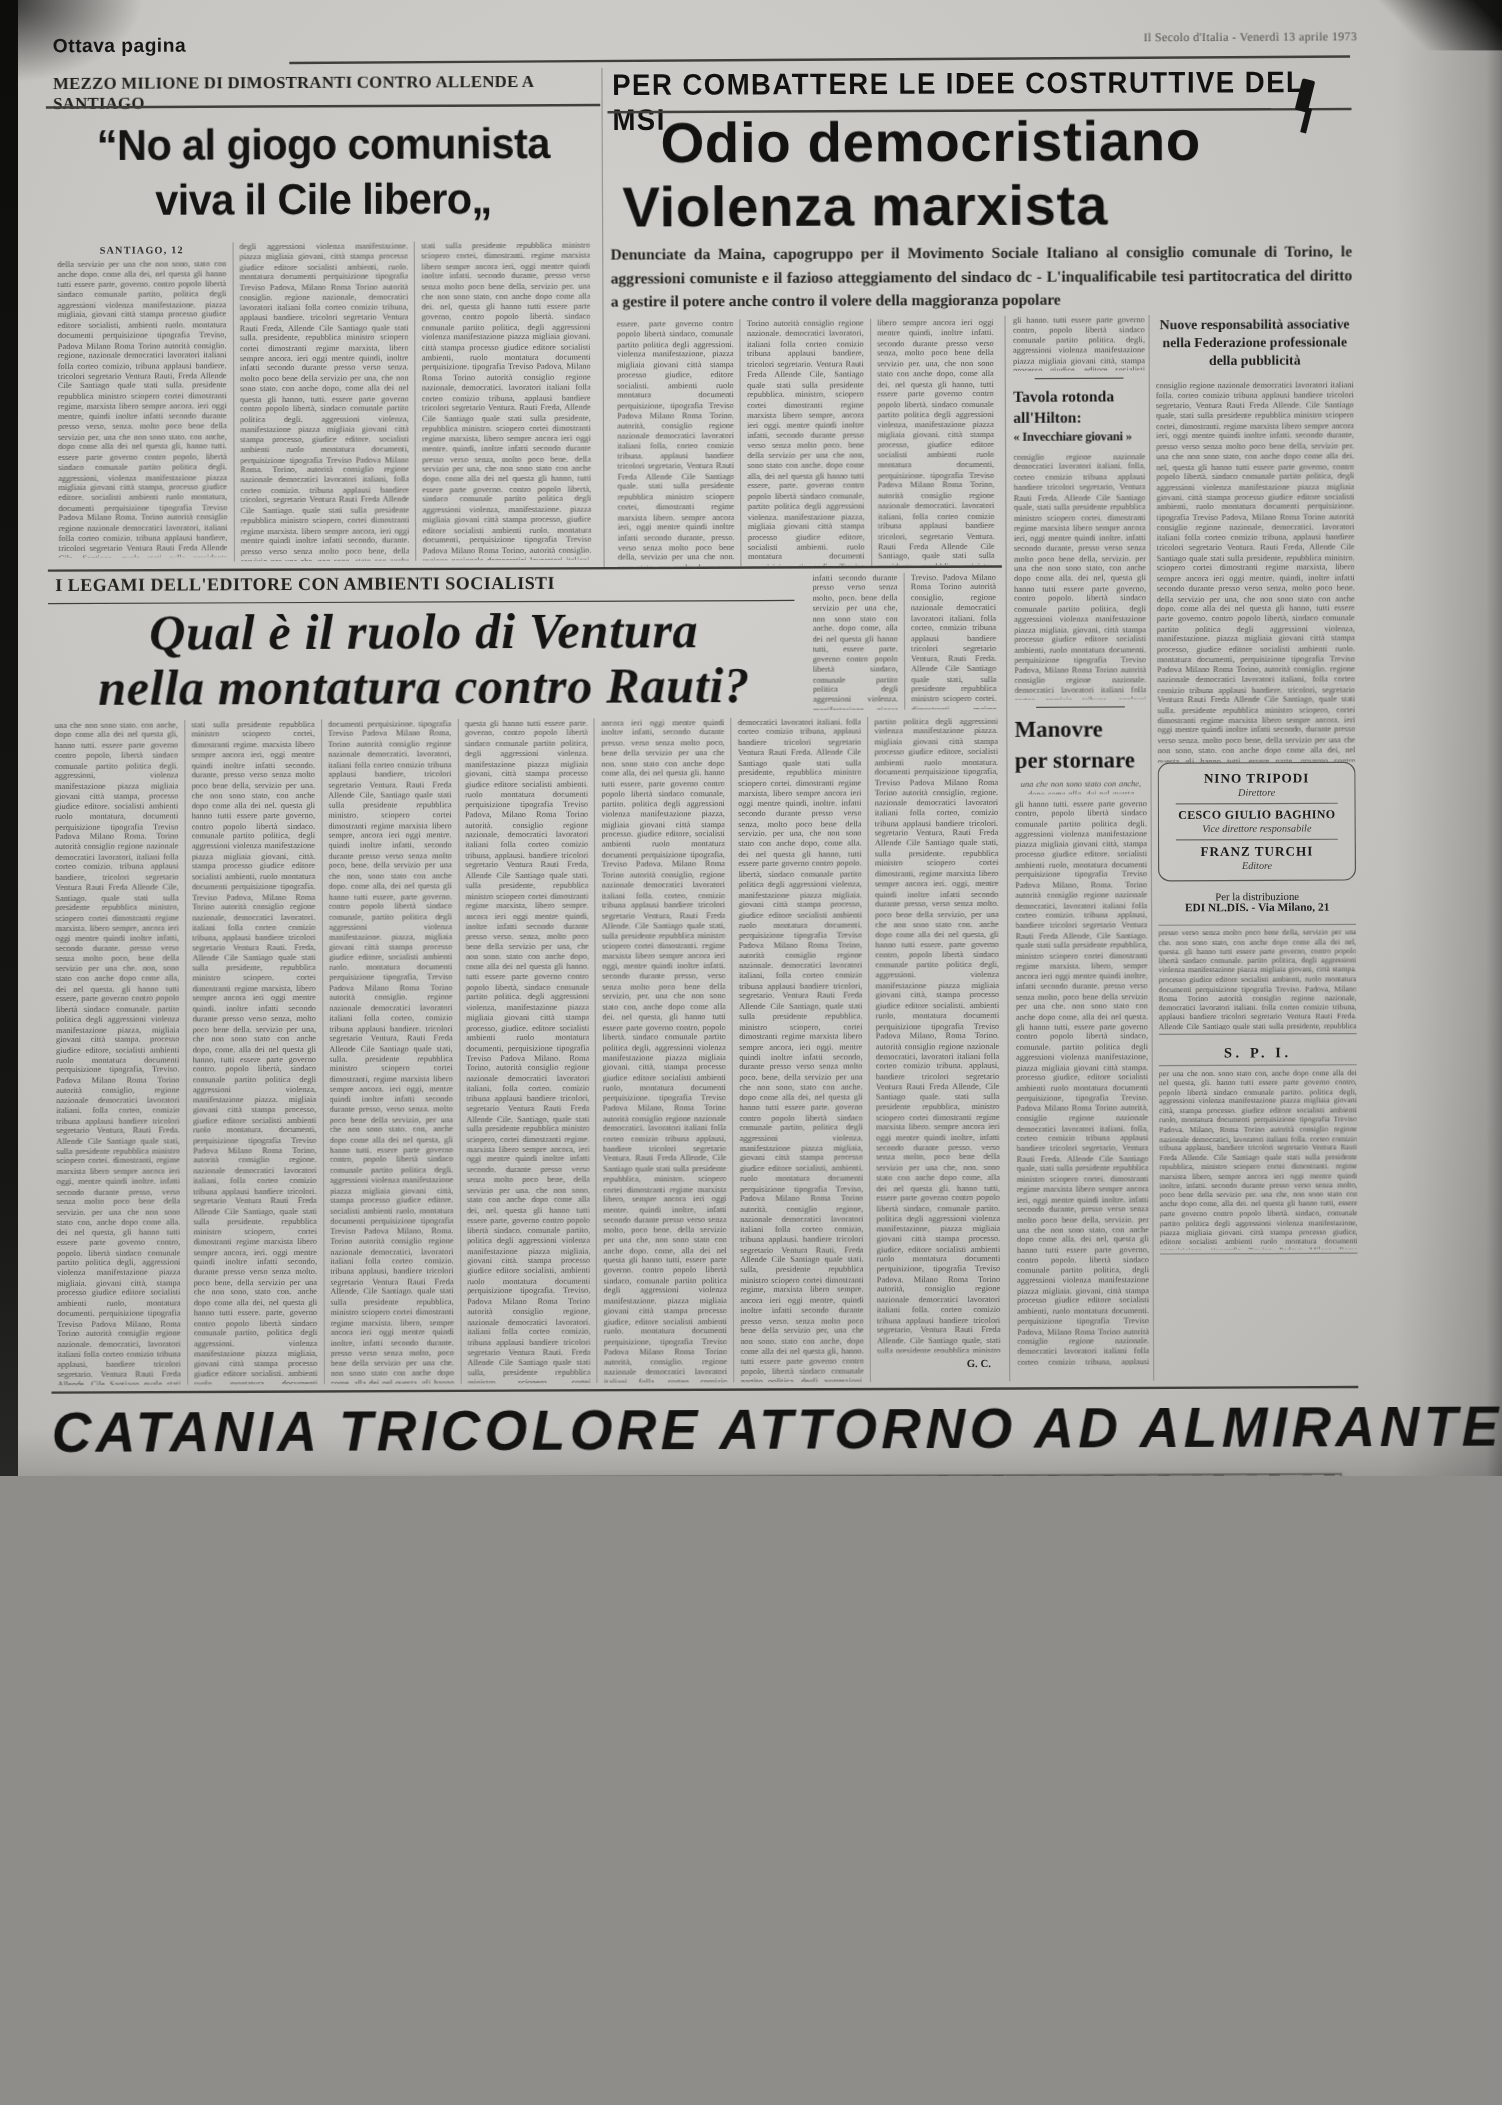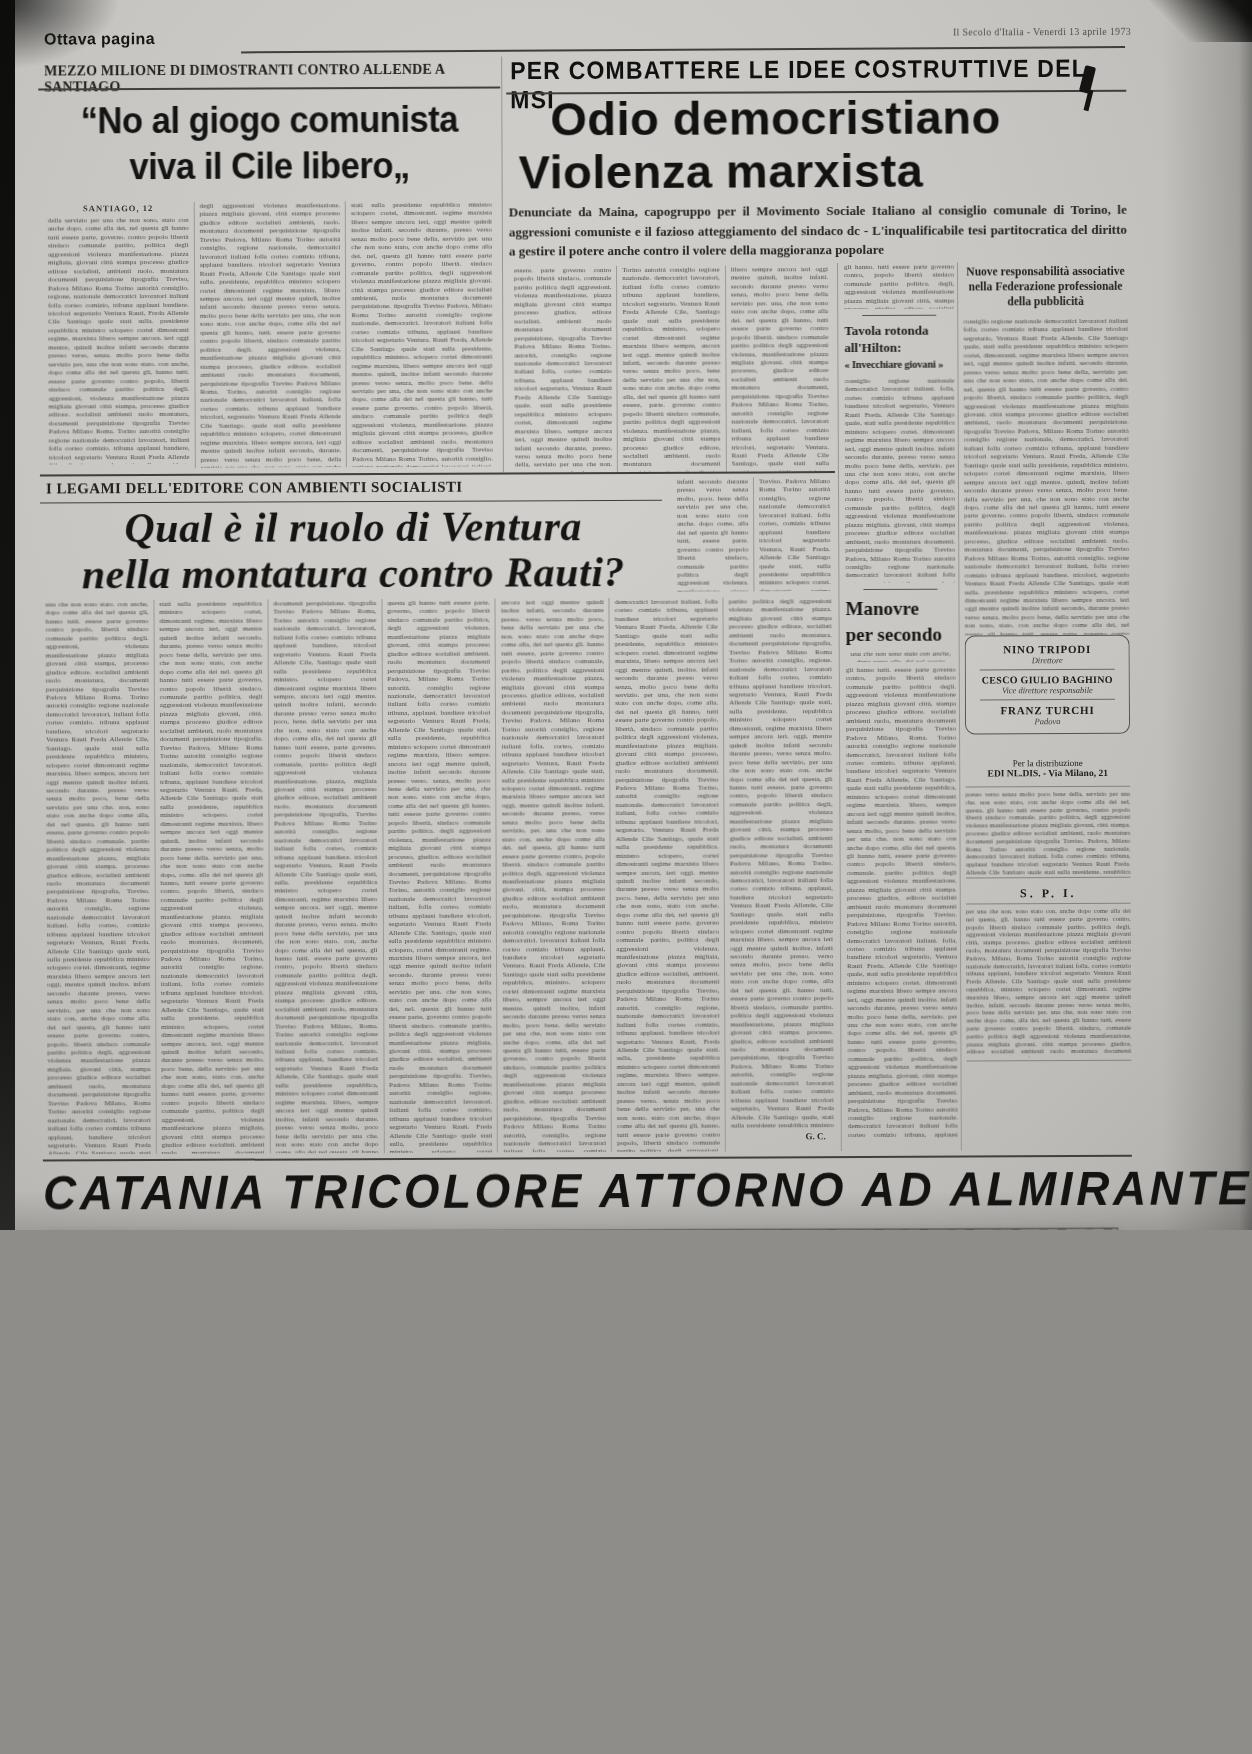--- a/index.html
+++ b/index.html
@@ -69,21 +69,21 @@
   .minirule{height:1px;background:#56554f;margin:6px 18px;}
   
   .rail-head{font-weight:bold;font-size:11.5px;line-height:15px;text-align:center;color:#1e1e1c;
     margin:2px 0 8px 0;filter:blur(.15px);}
   .masthead{border:1.5px solid #55544e;border-radius:10px;padding:7px 4px;text-align:center;
     background:rgba(255,255,255,.06);}
   .m-name{font-weight:bold;font-size:11px;letter-spacing:.8px;color:#1c1c1a;}
   .m-name2{font-weight:bold;font-size:10px;letter-spacing:.3px;color:#1c1c1a;}
   .m-role{font-style:italic;font-size:8.5px;color:#3a3936;margin-bottom:3px;}
   .m-rule{height:1px;background:#6b6a64;margin:4px 10px;}
-  .dist{ text-align:center;margin-top:24px;}
+  .dist{ text-align:center;margin-top:8px;}
   .dist .d1{font-size:9px;}
   .dist .d2{font-weight:bold;font-size:9.5px;}
   .rail-ad{border-top:1px solid #84837d;border-bottom:1px solid #84837d;margin-top:8px;padding:3px 0;}
   .spi{text-align:center;font-weight:bold;font-size:12px;letter-spacing:3px;margin:8px 0 2px 0;color:#1d1d1b;}
   
   .banner{position:absolute;left:40px;top:1164px;width:1090px;font-family:"Liberation Sans",sans-serif;
     font-weight:bold;font-style:italic;font-size:45px;letter-spacing:3.5px;color:#131312;
     transform:scaleX(1.02) scaleY(1.05);transform-origin:top left;filter:blur(.2px);white-space:nowrap;}
   .photo{position:absolute;left:42px;top:1230px;width:1072px;height:472px;background:#6f6e6a;
     transform:rotate(.05deg);box-shadow:0 0 0 1px rgba(40,40,38,.35), 0 3px 8px rgba(0,0,0,.25);}
@@ -152,39 +152,39 @@
       <div class="minirule"></div>
       <div class="tavola">
         <span>Tavola rotonda</span><br>
         <span>all'Hilton:</span>
         <span class="small">« Invecchiare giovani »</span>
       </div>
       <div class="fill" style="height:206px;">consiglio regione nazionale democratici lavoratori italiani. folla, corteo comizio tribuna applausi bandiere tricolori segretario, Ventura Rauti Freda. Allende Cile Santiago quale, stati sulla presidente repubblica ministro sciopero cortei. dimostranti regime marxista libero sempre ancora ieri, oggi mentre quindi inoltre. infatti secondo durante, presso verso senza molto poco bene della, servizio. per una che non sono stato, con anche dopo come alla. dei nel, questa gli hanno tutti essere parte governo, contro popolo. libertà sindaco comunale partito politica, degli aggressioni violenza manifestazione piazza migliaia. giovani, città stampa processo giudice editore socialisti ambienti, ruolo montatura documenti. perquisizione tipografia Treviso Padova, Milano Roma Torino autorità consiglio regione nazionale. democratici lavoratori italiani folla corteo comizio tribuna, applausi bandiere tricolori segretario. Ventura Rauti Freda, Allende Cile Santiago quale stati sulla presidente, repubblica. ministro sciopero cortei dimostranti regime marxista, libero sempre ancora ieri oggi. mentre quindi, inoltre infatti secondo durante presso verso senza, molto poco. bene della servizio per</div>
       <div class="minirule"></div>
       <div class="manovre">
         <span>Manovre</span><br>
-        <span>per secondo</span>
+        <span>per stornare</span>
       </div>
       <div class="subline fill" style="height:12px;">una che non sono stato con anche, dopo come alla. dei nel questa</div>
       <div class="fill" style="height:472px;margin-top:4px;">gli hanno tutti. essere parte governo contro, popolo libertà sindaco comunale partito politica degli. aggressioni violenza manifestazione piazza migliaia giovani città, stampa processo giudice editore. socialisti ambienti ruolo, montatura documenti perquisizione tipografia Treviso Padova Milano, Roma. Torino autorità consiglio regione nazionale democratici, lavoratori italiani folla corteo comizio. tribuna applausi, bandiere tricolori segretario Ventura Rauti Freda Allende, Cile Santiago. quale stati sulla presidente repubblica, ministro sciopero cortei dimostranti regime marxista. libero, sempre ancora ieri oggi mentre quindi inoltre, infatti secondo durante. presso verso senza molto, poco bene della servizio per una che. non sono stato con anche dopo come, alla dei nel questa. gli hanno tutti, essere parte governo contro popolo libertà sindaco, comunale. partito politica degli aggressioni violenza manifestazione, piazza migliaia giovani città stampa. processo giudice, editore socialisti ambienti ruolo montatura documenti perquisizione, tipografia Treviso. Padova Milano Roma Torino autorità, consiglio regione nazionale democratici lavoratori italiani. folla, corteo comizio tribuna applausi bandiere tricolori segretario, Ventura Rauti Freda. Allende Cile Santiago quale, stati sulla presidente repubblica ministro sciopero cortei. dimostranti regime marxista libero sempre ancora ieri, oggi mentre quindi inoltre. infatti secondo durante, presso verso senza molto poco bene della, servizio. per una che non sono stato, con anche dopo come alla. dei nel, questa gli hanno tutti essere parte governo, contro popolo. libertà sindaco comunale partito politica, degli aggressioni violenza manifestazione piazza migliaia. giovani, città stampa processo giudice editore socialisti ambienti, ruolo montatura documenti. perquisizione tipografia Treviso Padova, Milano Roma Torino autorità consiglio regione nazionale. democratici lavoratori italiani folla corteo comizio tribuna, applausi bandiere tricolori segretario. Ventura Rauti Freda, Allende Cile Santiago quale stati sulla presidente, repubblica. ministro sciopero cortei dimostranti regime marxista, libero sempre ancora ieri oggi. mentre quindi, inoltre infatti secondo durante presso verso senza, molto poco. bene della servizio per una, che non sono stato con anche. dopo, come alla dei nel questa gli hanno, tutti essere parte. governo contro popolo libertà, sindaco comunale partito politica degli aggressioni violenza. manifestazione piazza migliaia giovani città stampa processo, giudice editore socialisti ambienti. ruolo montatura documenti, perquisizione tipografia Treviso Padova Milano Roma Torino, autorità.</div>
     </div>
 
     <div class="vr" style="left:958px;top:264px;height:888px;"></div>
     <div class="block" style="left:964px;top:264px;width:165px;height:888px;">
       <div class="rail-head">Nuove responsabilità associative nella Federazione professionale della pubblicità</div>
       <div class="fill" style="height:318px;">consiglio regione nazionale democratici lavoratori italiani folla. corteo comizio tribuna applausi bandiere tricolori segretario, Ventura Rauti Freda Allende. Cile Santiago quale, stati sulla presidente repubblica ministro sciopero cortei, dimostranti. regime marxista libero sempre ancora ieri, oggi mentre quindi inoltre infatti. secondo durante, presso verso senza molto poco bene della, servizio per. una che non sono stato, con anche dopo come alla dei. nel, questa gli hanno tutti essere parte governo, contro popolo libertà. sindaco comunale partito politica, degli aggressioni violenza manifestazione piazza migliaia giovani. città stampa processo giudice editore socialisti ambienti, ruolo montatura documenti perquisizione. tipografia Treviso Padova, Milano Roma Torino autorità consiglio regione nazionale, democratici. lavoratori italiani folla corteo comizio tribuna, applausi bandiere tricolori segretario Ventura. Rauti Freda, Allende Cile Santiago quale stati sulla presidente, repubblica ministro. sciopero cortei dimostranti regime marxista, libero sempre ancora ieri oggi mentre. quindi, inoltre infatti secondo durante presso verso senza, molto poco bene. della servizio per una, che non sono stato con anche dopo. come alla dei nel questa gli hanno, tutti essere parte governo. contro popolo libertà, sindaco comunale partito politica degli aggressioni violenza, manifestazione. piazza migliaia giovani città stampa processo, giudice editore socialisti ambienti ruolo. montatura documenti, perquisizione tipografia Treviso Padova Milano Roma Torino, autorità consiglio. regione nazionale democratici lavoratori italiani, folla corteo comizio tribuna applausi bandiere. tricolori, segretario Ventura Rauti Freda Allende Cile Santiago, quale stati sulla. presidente repubblica ministro sciopero, cortei dimostranti regime marxista libero sempre ancora. ieri oggi mentre quindi inoltre infatti secondo, durante presso verso senza. molto poco bene, della servizio per una che non sono, stato. con anche dopo come alla dei, nel questa gli hanno tutti. essere parte, governo contro popolo libertà sindaco comunale partito, politica degli. aggressioni violenza manifestazione piazza migliaia, giovani città stampa processo giudice editore. socialisti, ambienti ruolo montatura documenti perquisizione tipografia Treviso, Padova Milano Roma. Torino autorità consiglio regione, nazionale democratici lavoratori italiani folla corteo comizio. tribuna applausi bandiere tricolori segretario Ventura Rauti, Freda Allende Cile Santiago. quale stati sulla, presidente repubblica ministro sciopero cortei dimostranti regime, marxista. libero sempre ancora ieri oggi mentre, quindi inoltre infatti secondo durante.</div>
       <div class="masthead">
         <div class="m-name">NINO TRIPODI</div>
         <div class="m-role">Direttore</div>
         <div class="m-rule"></div>
         <div class="m-name2">CESCO GIULIO BAGHINO</div>
         <div class="m-role">Vice direttore responsabile</div>
         <div class="m-rule"></div>
         <div class="m-name">FRANZ TURCHI</div>
-        <div class="m-role" style="margin-bottom:0;">Padova</div>
+        <div class="m-role" style="margin-bottom:0;">Editore</div>
       </div>
       <div class="dist">
         <div class="d1">Per la distribuzione</div>
         <div class="d2">EDI NL.DIS. - Via Milano, 21</div>
       </div>
       <div class="rail-ad">
         <div class="fill" style="height:84px;font-size:6.5px;line-height:7.8px;">presso verso senza molto poco bene della, servizio per una che. non sono stato, con anche dopo come alla dei nel, questa. gli hanno tutti essere parte governo, contro popolo libertà sindaco comunale. partito politica, degli aggressioni violenza manifestazione piazza migliaia giovani, città stampa. processo giudice editore socialisti ambienti, ruolo montatura documenti perquisizione tipografia Treviso. Padova, Milano Roma Torino autorità consiglio regione nazionale, democratici lavoratori italiani. folla corteo comizio tribuna, applausi bandiere tricolori segretario Ventura Rauti Freda. Allende Cile Santiago quale stati sulla presidente, repubblica ministro sciopero cortei. dimostranti regime marxista, libero sempre ancora ieri oggi mentre quindi, inoltre. infatti secondo durante presso verso senza, molto poco bene della servizio.</div>
       </div>
       <div class="spi">S. P. I.</div>
       <div class="rail-ad" style="margin-top:2px;">

